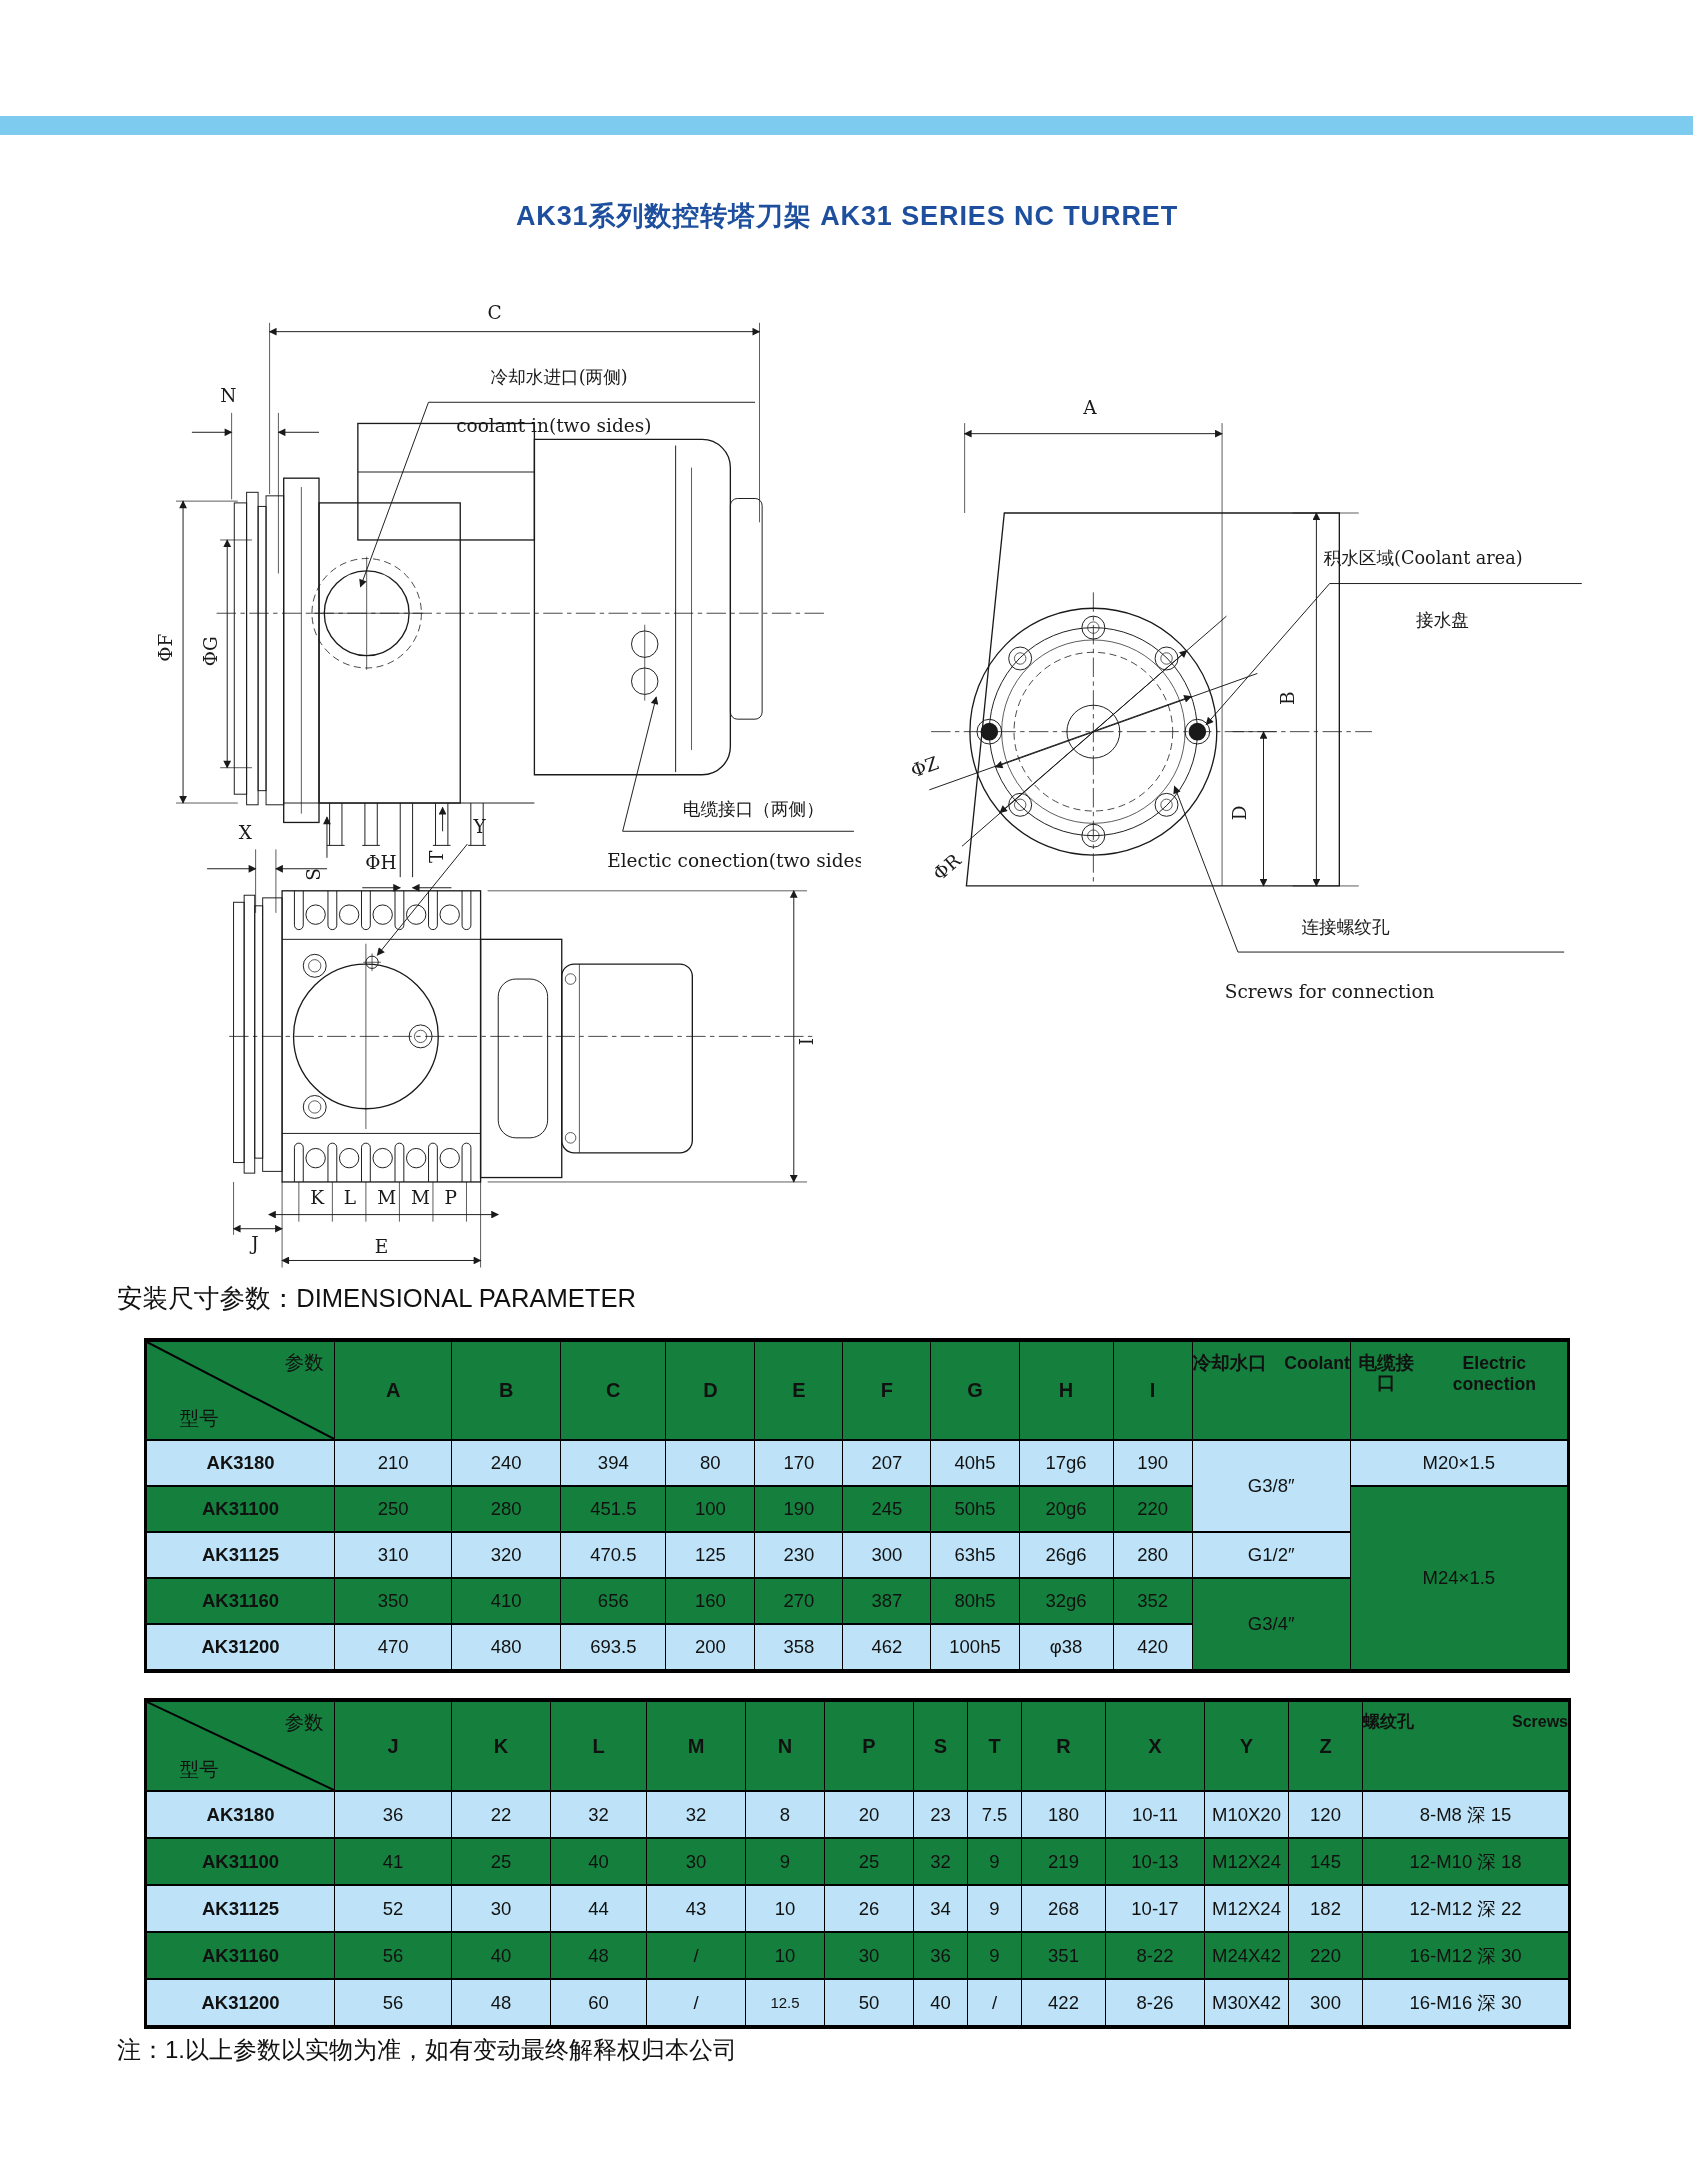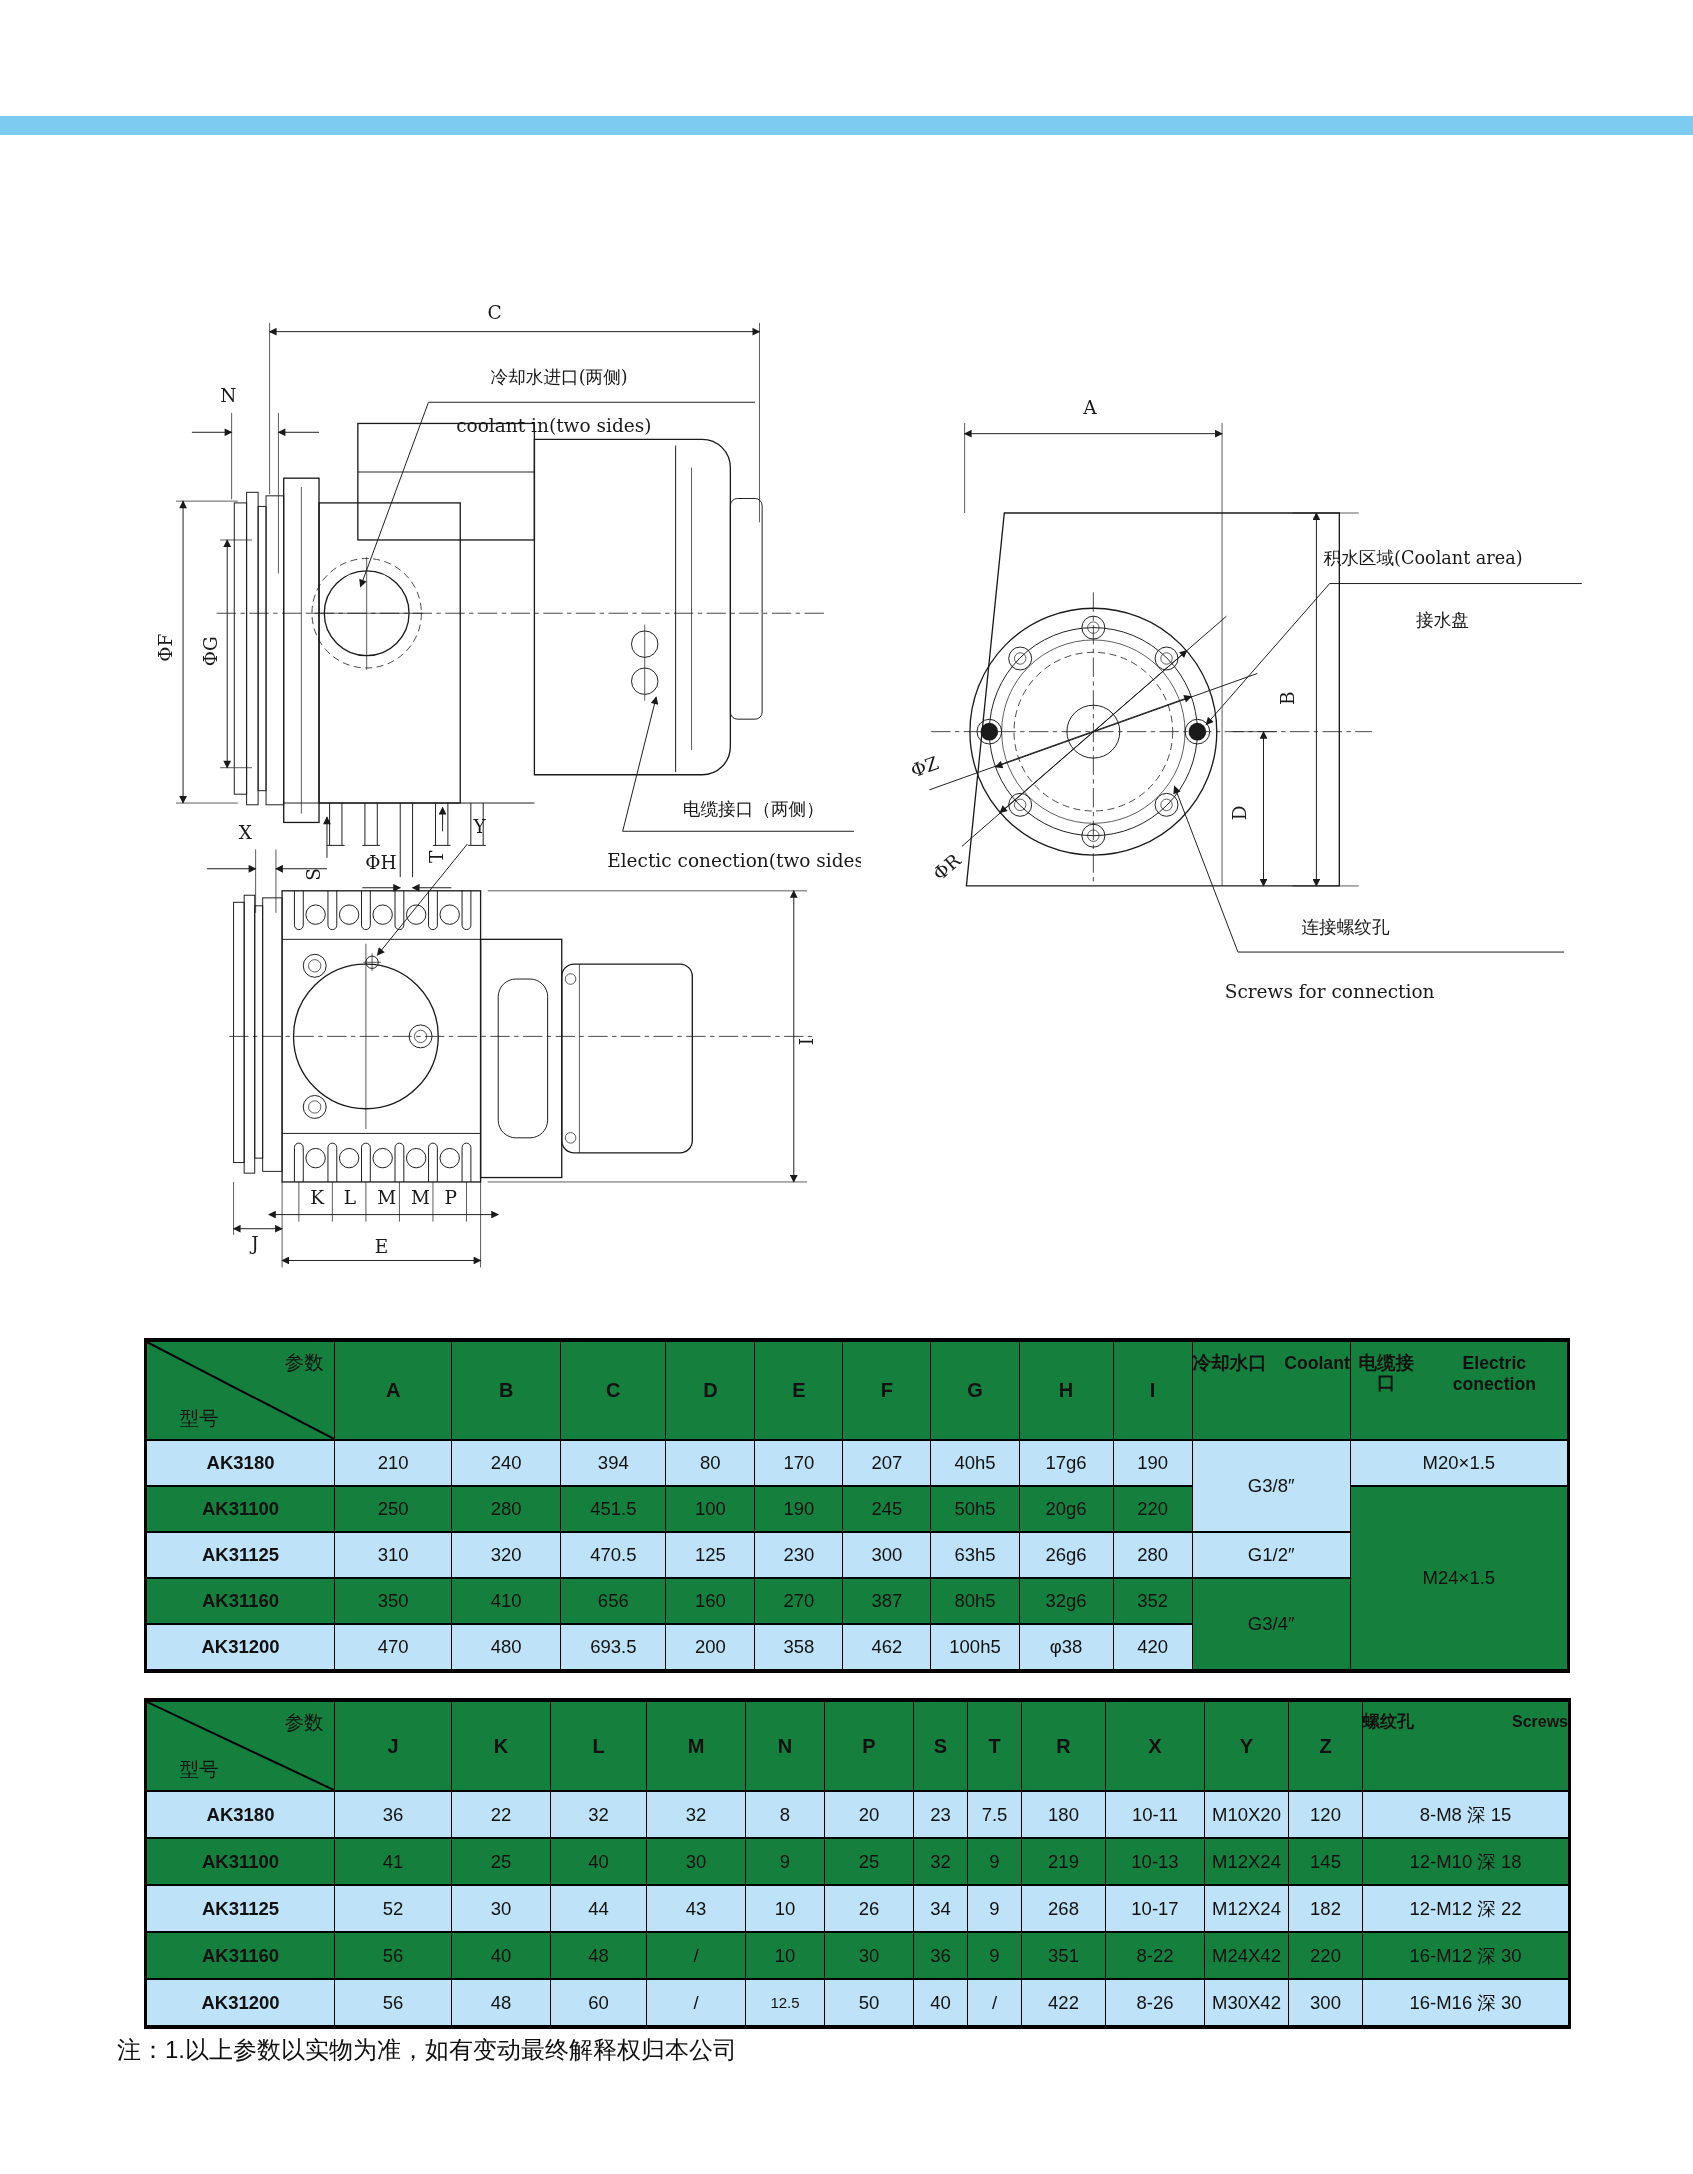--- a/index.html
+++ b/index.html
@@ -39,20 +39,21 @@
   .r50 td{height:44px;}
   .r51 td{height:45px;}
 </style>
 </head>
 <body>
 
 <div id="page">
 
   <div id="topbar"></div>
 
+  <div id="title">AK31系列数控转塔刀架  AK31 SERIES NC TURRET</div>
 
   <svg class="svgbox" style="left:146px;top:291px;" width="715" height="618" viewBox="0 0 810 700">
     <defs>
       <marker id="ar1" viewBox="0 0 10 10" refX="9" refY="5" markerWidth="10" markerHeight="8" orient="auto-start-reverse">
         <path d="M0,0 L10,5 L0,10 z" fill="#1a1a1a"></path>
       </marker>
     </defs>
 
     <text class="lab" x="395" y="32" text-anchor="middle">C</text>
     <line class="thin" x1="140" y1="36" x2="140" y2="230"></line>
@@ -332,20 +333,21 @@
 
     <line class="ln" x1="140" y1="478" x2="195" y2="478" marker-start="url(#ar3)" marker-end="url(#ar3)"></line>
     <text class="lab" x="160" y="502">J</text>
 
     <line class="thin" x1="195" y1="425" x2="195" y2="522"></line>
     <line class="thin" x1="420" y1="425" x2="420" y2="522"></line>
     <line class="ln" x1="195" y1="514" x2="420" y2="514" marker-start="url(#ar3)" marker-end="url(#ar3)"></line>
     <text class="lab" x="300" y="506">E</text>
   </svg>
 
+  <div id="heading">安装尺寸参数：DIMENSIONAL PARAMETER</div>
 
   <div class="tbl-wrap" id="table1">
     <table class="param" style="width:1422px;">
       <colgroup>
         <col style="width:188px">
           <col style="width:117px">
           <col style="width:109px">
           <col style="width:105px">
         <col style="width:89px">
           <col style="width:88px">

